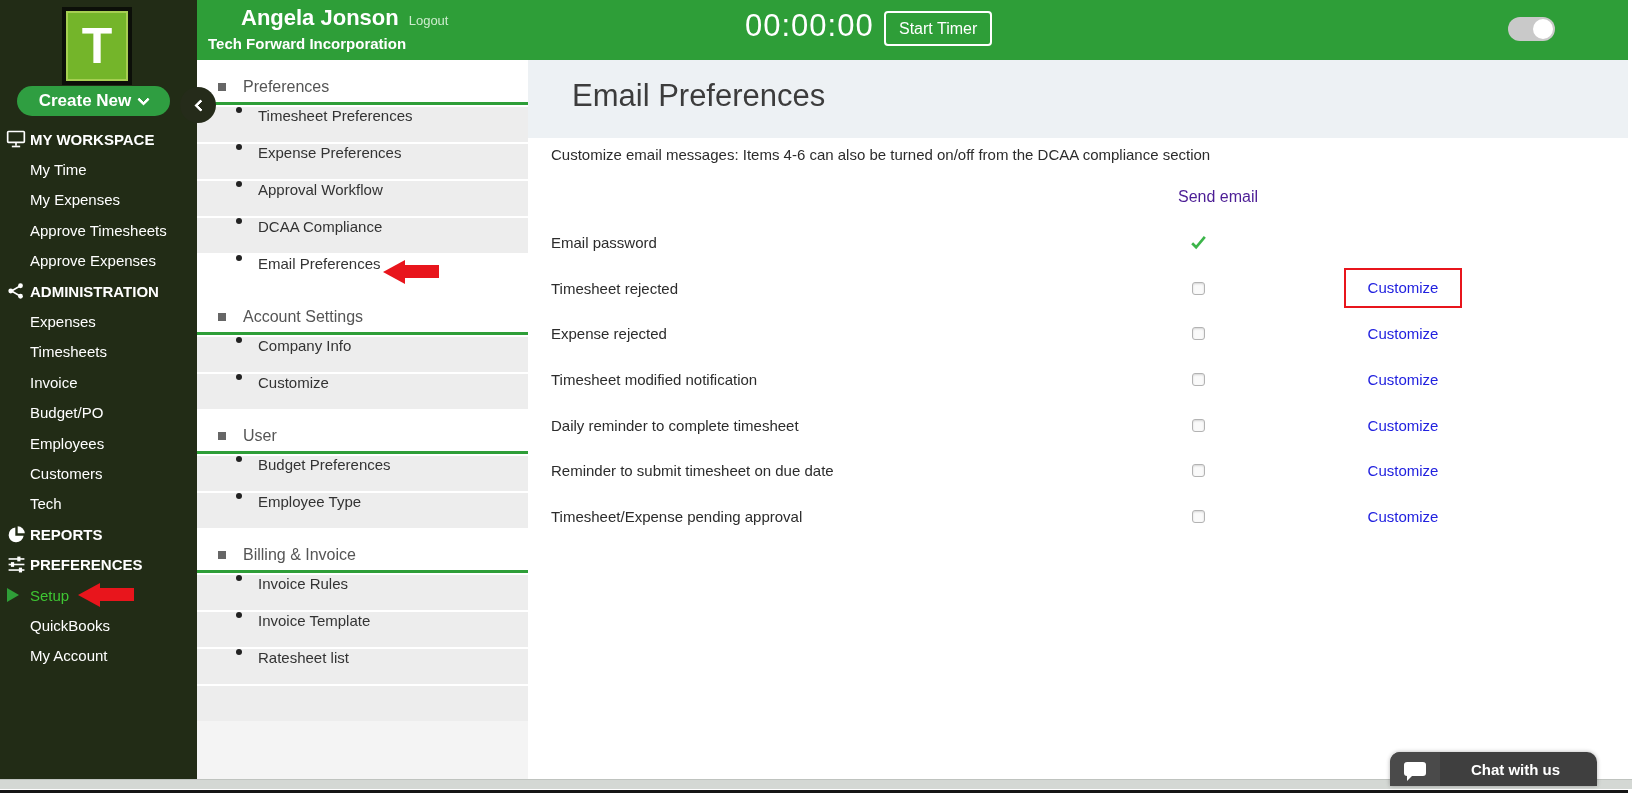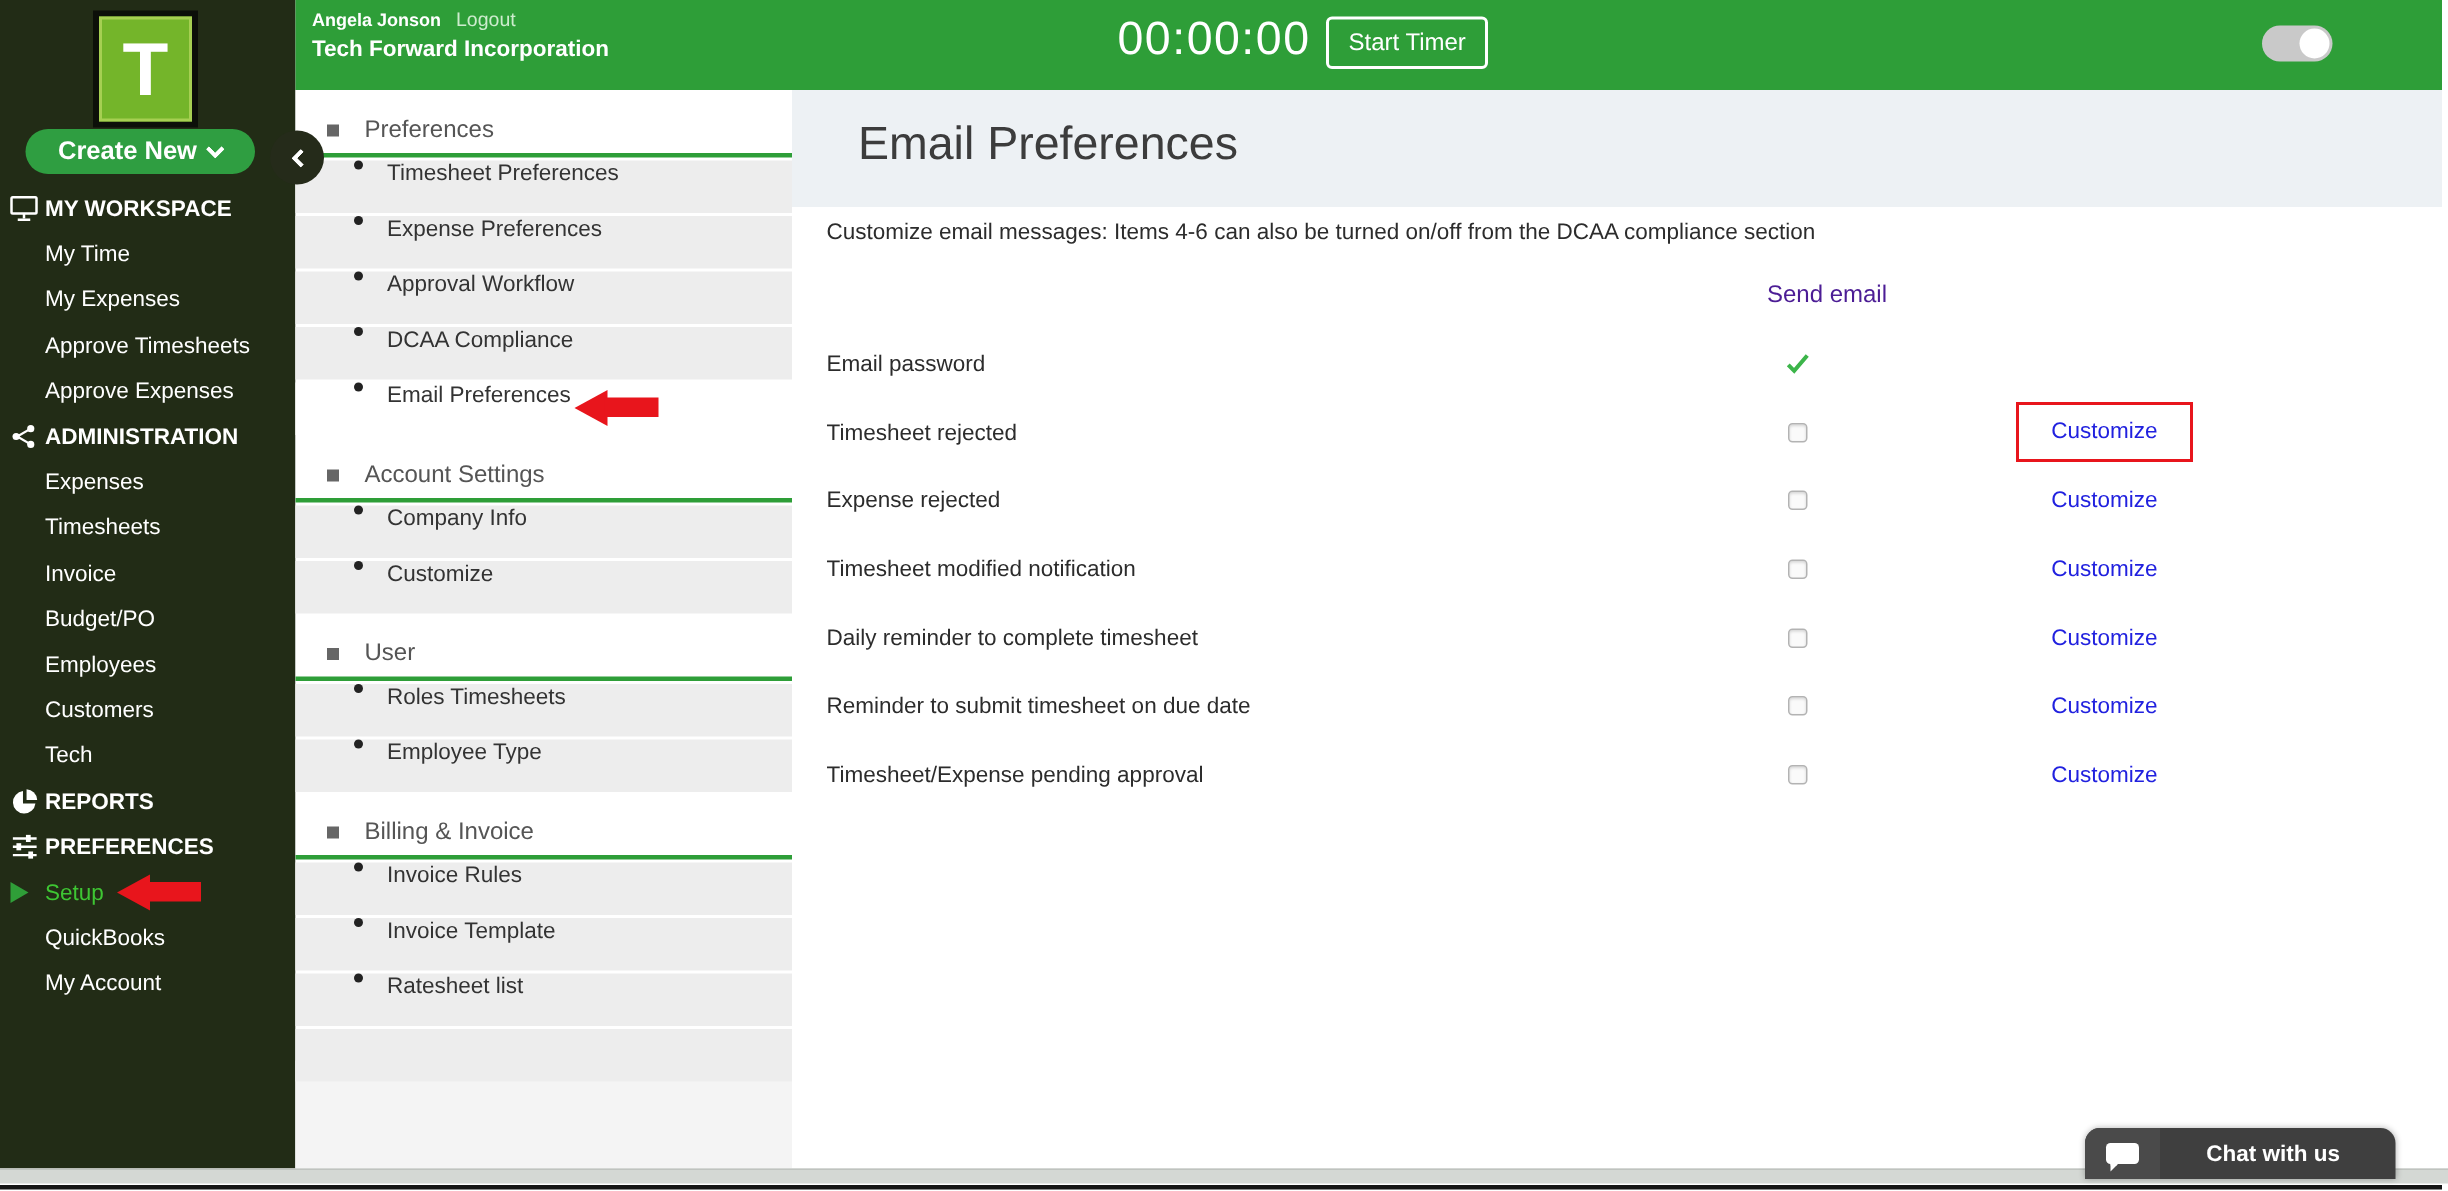--- a/index.html
+++ b/index.html
@@ -42,21 +42,21 @@
     border-top:13px solid transparent; border-bottom:13px solid transparent; border-right:24px solid #e8151c; }
   .r-arrow .bar { position:absolute; left:22px; right:0; top:6px; height:14px; background:#e8151c; }
   .r-arrow.sm { height:24px; width:56px; }
   .r-arrow.sm .head { border-top-width:12px; border-bottom-width:12px; border-right-width:22px; }
   .r-arrow.sm .bar { left:20px; top:5px; height:13px; }
   .setup-arrow { position:absolute; left:78px; top:3px; }
   
   .topbar { position:absolute; left:197px; top:0; width:1431px; height:60px; background:#2e9e38; color:#fff; }
   .user-block { position:absolute; left:11px; top:5px; }
   .user-line1 { display:flex; align-items:baseline; gap:10px; }
-  .user-name { font-size:12px; font-weight:bold; }
+  .user-name { font-size:22px; font-weight:bold;margin-left:33px; }
   .logout { font-size:13px; color:#cdeccd; text-decoration:none; cursor:pointer; }
   .company { font-size:15px; font-weight:bold; margin-top:4px; }
   .timer-value { position:absolute; left:548px; top:8px; font-size:31px; letter-spacing:1px; }
   .start-btn { position:absolute; left:687px; top:11px; height:35px; padding:0 13px;
     background:transparent; border:2px solid #fff; border-radius:4px; color:#fff;
     font-size:16px; font-family:inherit; cursor:pointer; }
   .guide-label { position:absolute; left:1218px; top:19px; font-size:13px; font-weight:bold;margin-top:48px; }
   .toggle { position:absolute; left:1311px; top:17px; width:47px; height:24px;
     background:#c9c9c9; border-radius:12px; cursor:pointer; }
   .toggle .knob { position:absolute; right:2px; top:2px; width:20px; height:20px; background:#fff; border-radius:50%; }
@@ -281,21 +281,21 @@
       <span class="dot"></span>
       <span>Customize</span>
     </div>
 
     <div class="sub-header">
       <span class="sq"></span>
       <span>User</span>
     </div>
     <div class="sub-item">
       <span class="dot"></span>
-      <span>Roles Timesheets</span>
+      <span>Budget Preferences</span>
     </div>
     <div class="sub-item">
       <span class="dot"></span>
       <span>Employee Type</span>
     </div>
 
     <div class="sub-header">
       <span class="sq"></span>
       <span>Billing &amp; Invoice</span>
     </div>

